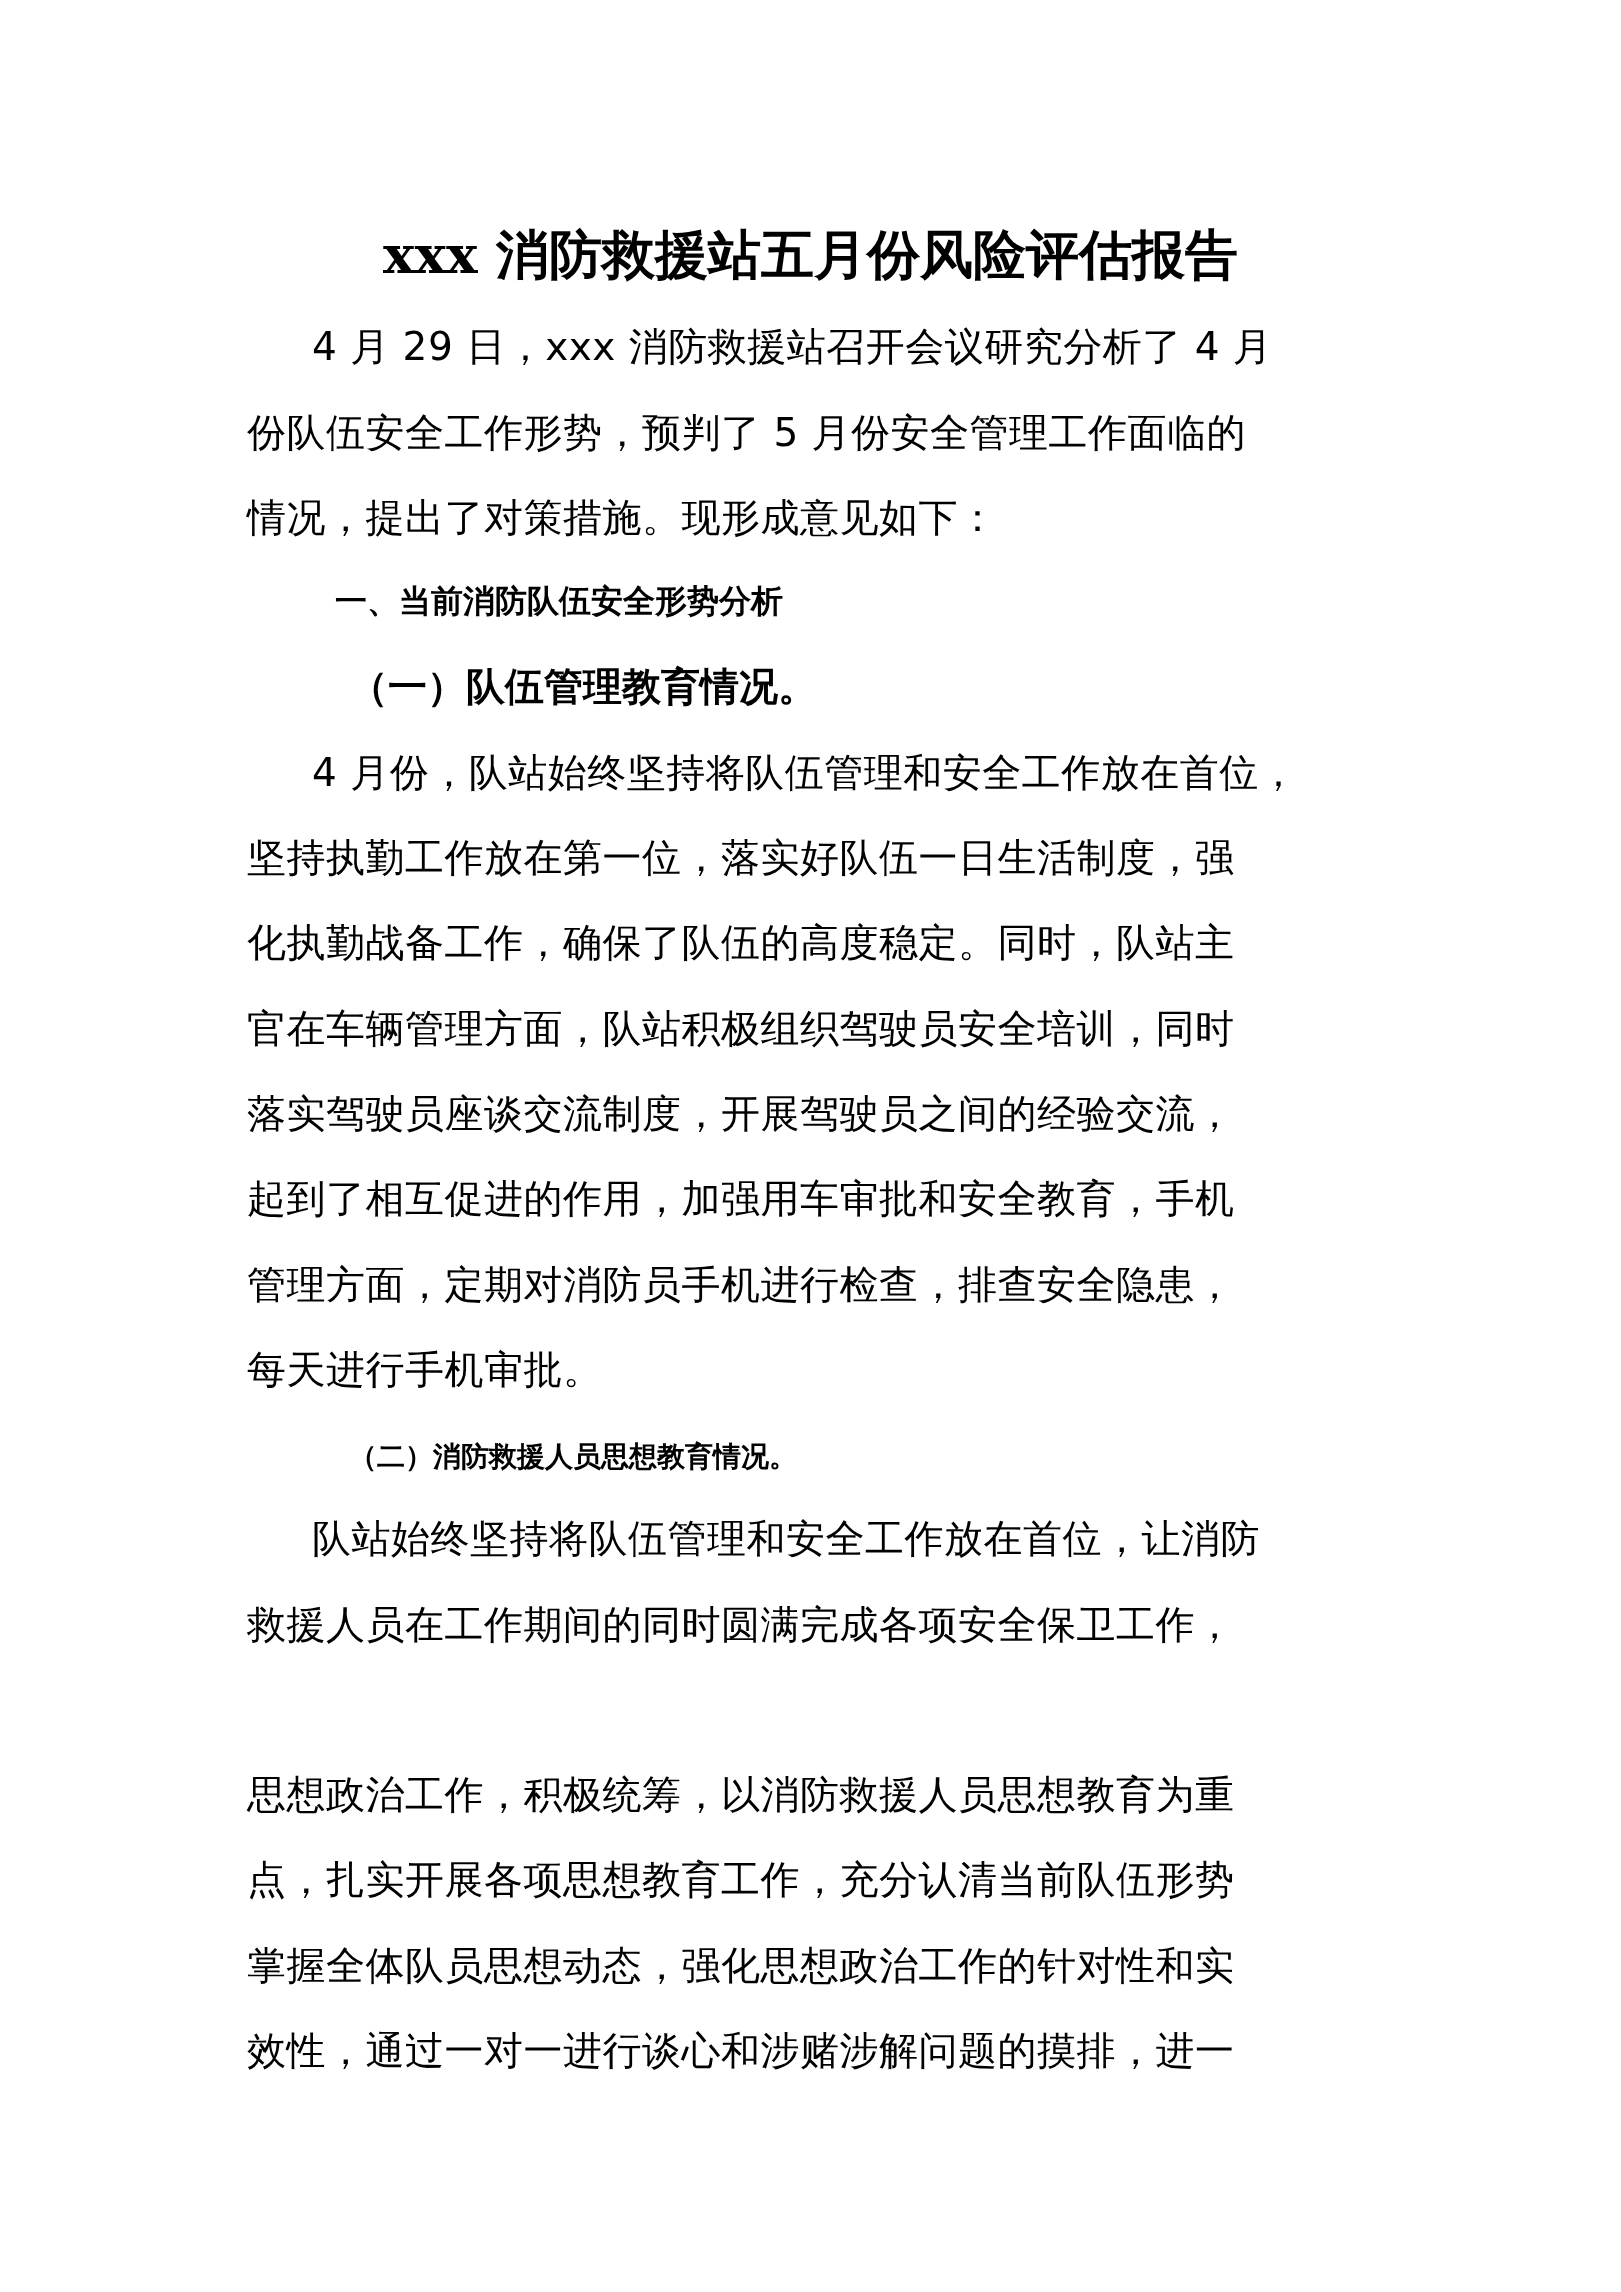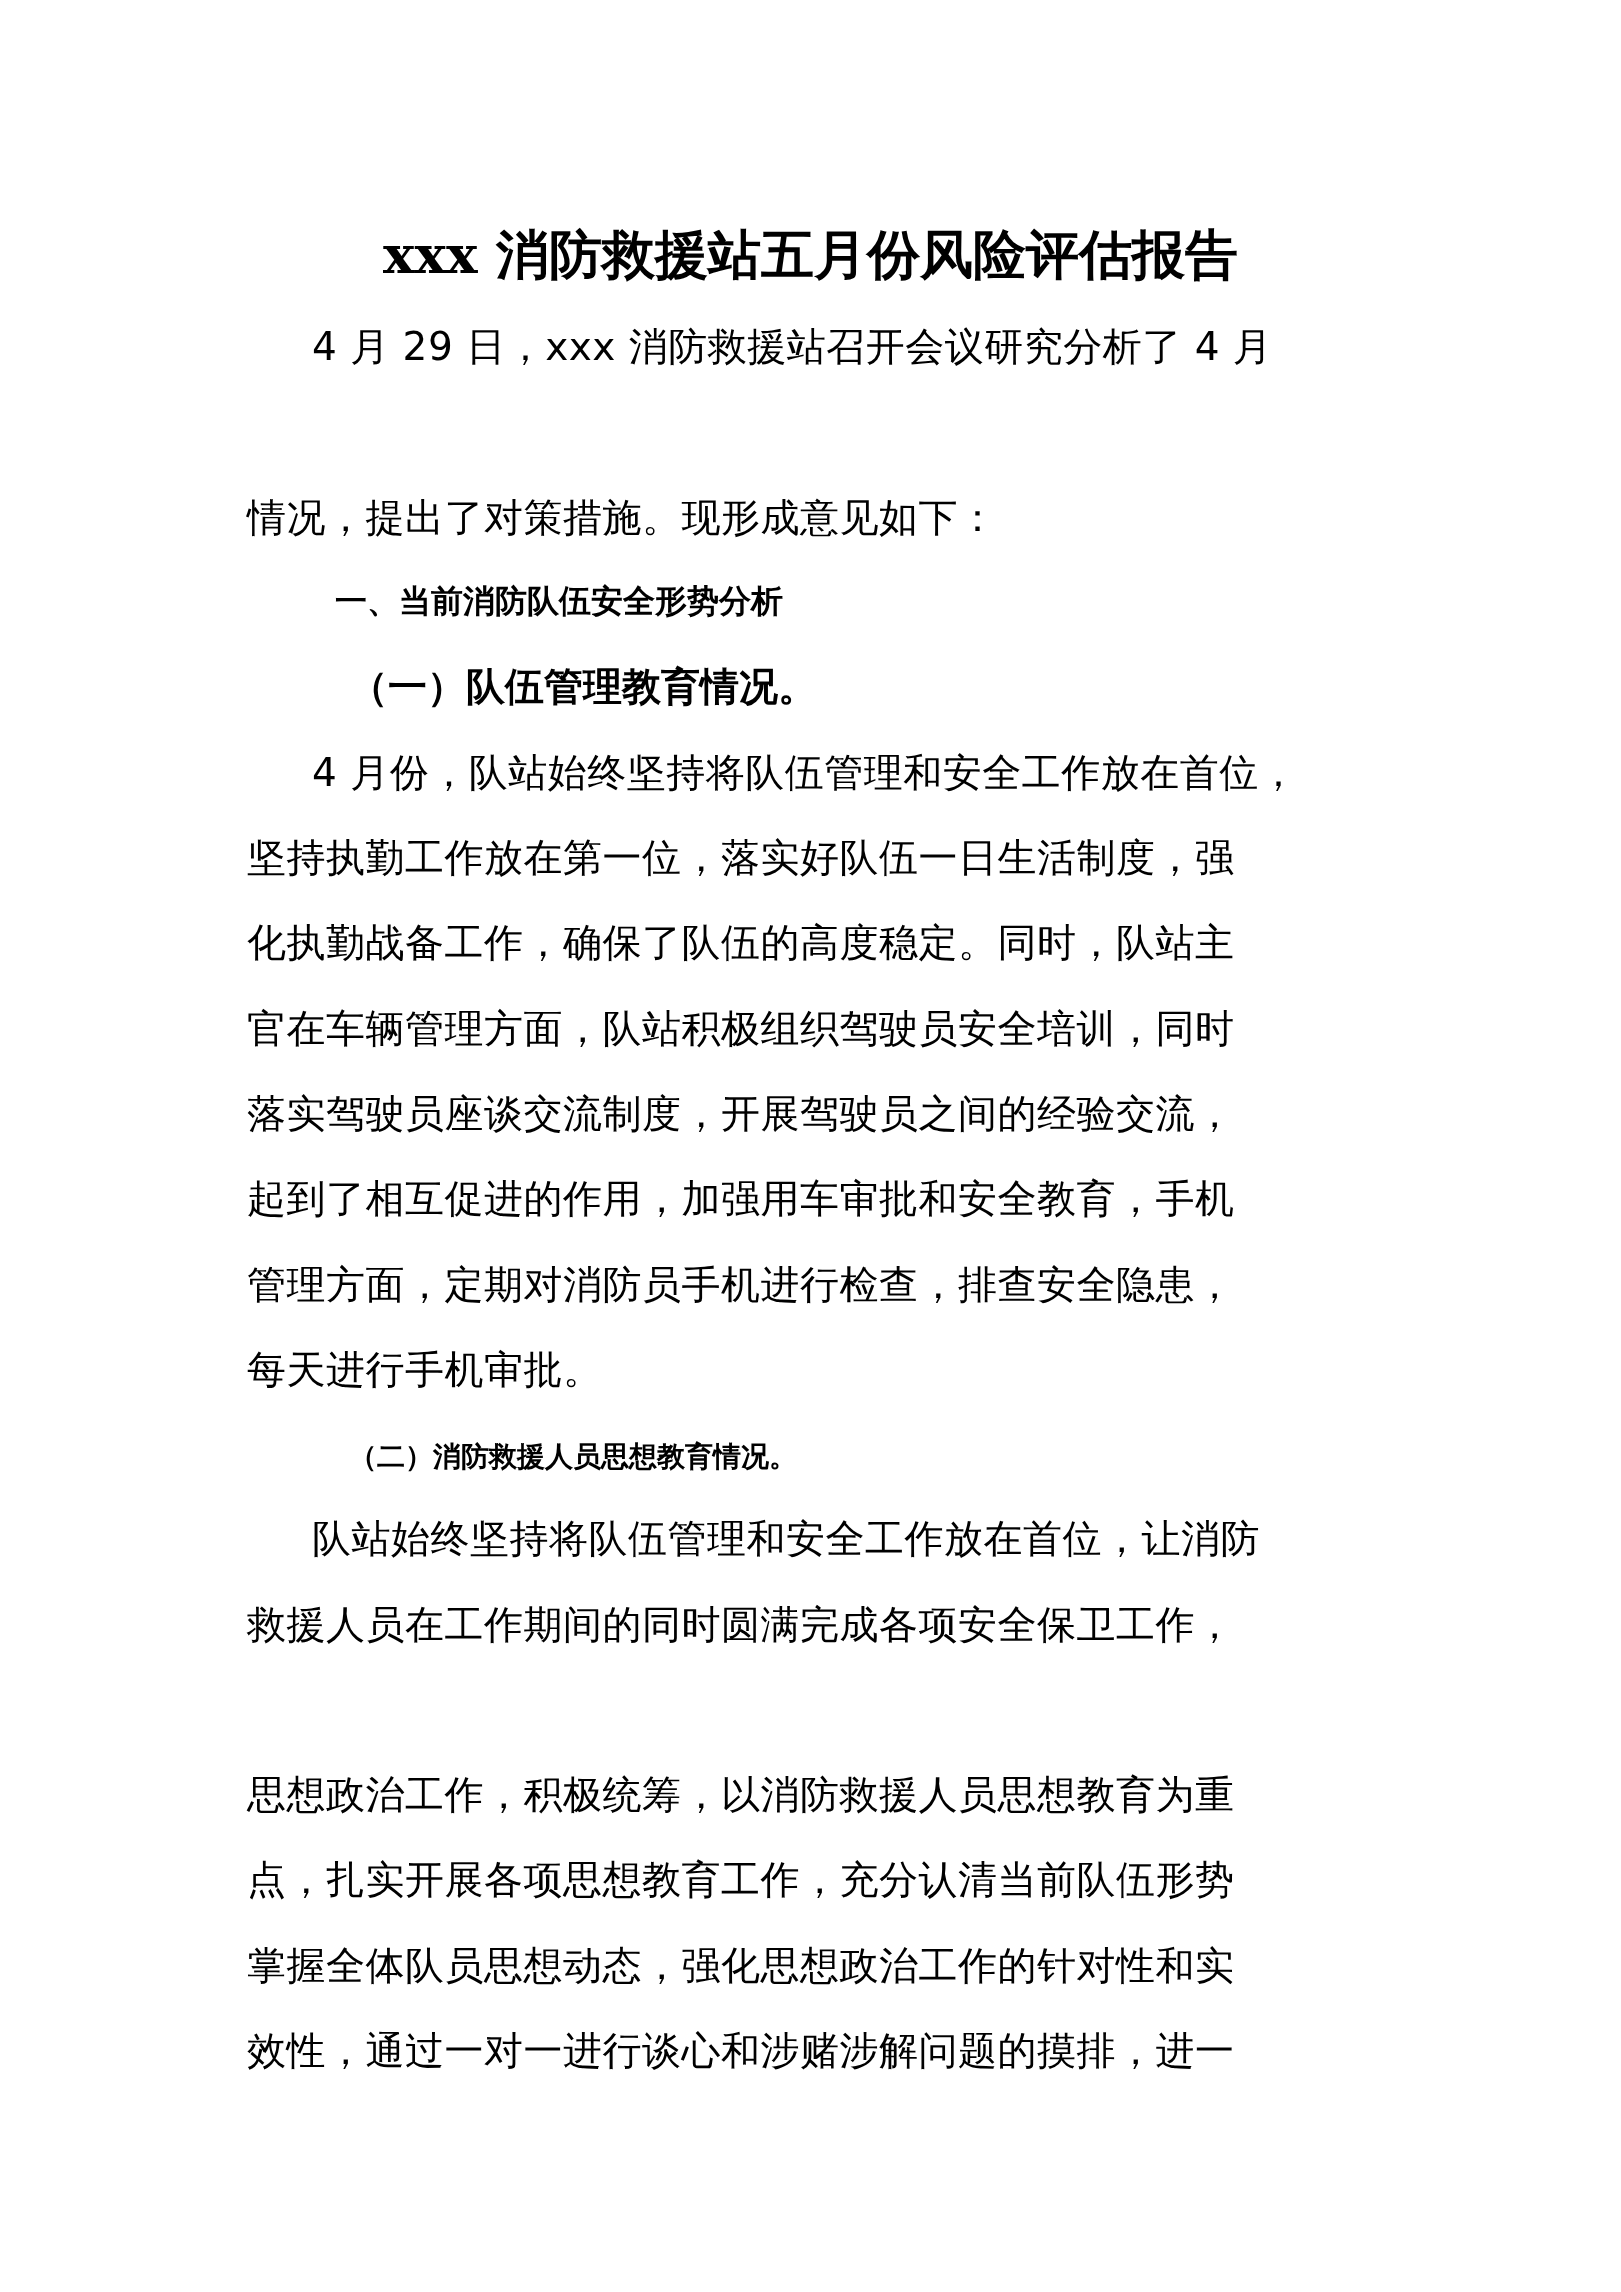--- a/index.html
+++ b/index.html
@@ -75,20 +75,21 @@
 </head>
 <body>
 
 <div class="page">
 
   <div class="title">
     <span class="latin">xxx</span><span> 消防救援站五月份风险评估报告</span>
   </div>
 
   <div class="line indent" style="top:321px;">4 月 29 日，xxx 消防救援站召开会议研究分析了 4 月</div>
+  <div class="line" style="top:407px;">份队伍安全工作形势，预判了 5 月份安全管理工作面临的</div>
   <div class="line" style="top:492px;">情况，提出了对策措施。现形成意见如下：</div>
 
   <div class="h1" style="top:580px;">一、当前消防队伍安全形势分析</div>
 
   <div class="h2" style="top:661px;">（一）队伍管理教育情况。</div>
   <div class="line indent" style="top:747px;">4 月份，队站始终坚持将队伍管理和安全工作放在首位，</div>
   <div class="line" style="top:917px;">化执勤战备工作，确保了队伍的高度稳定。同时，队站主</div>
   <div class="line" style="top:832px;">坚持执勤工作放在第一位，落实好队伍一日生活制度，强</div>
   <div class="line" style="top:1003px;">官在车辆管理方面，队站积极组织驾驶员安全培训，同时</div>
   <div class="line" style="top:1088px;">落实驾驶员座谈交流制度，开展驾驶员之间的经验交流，</div>

